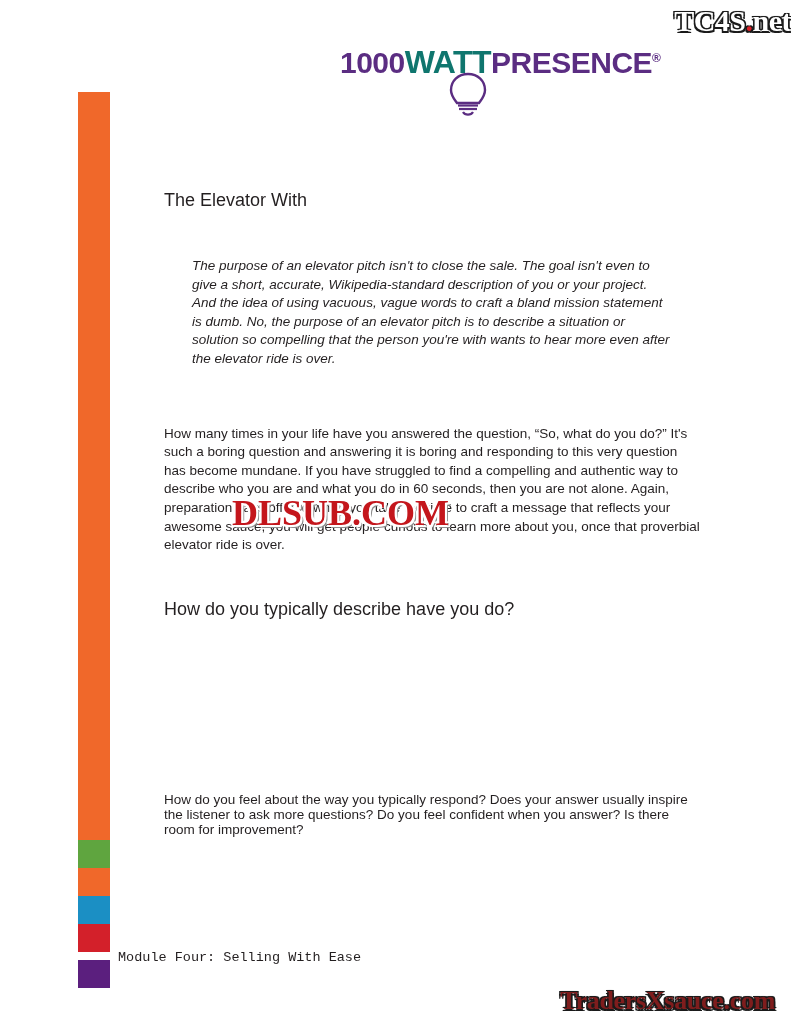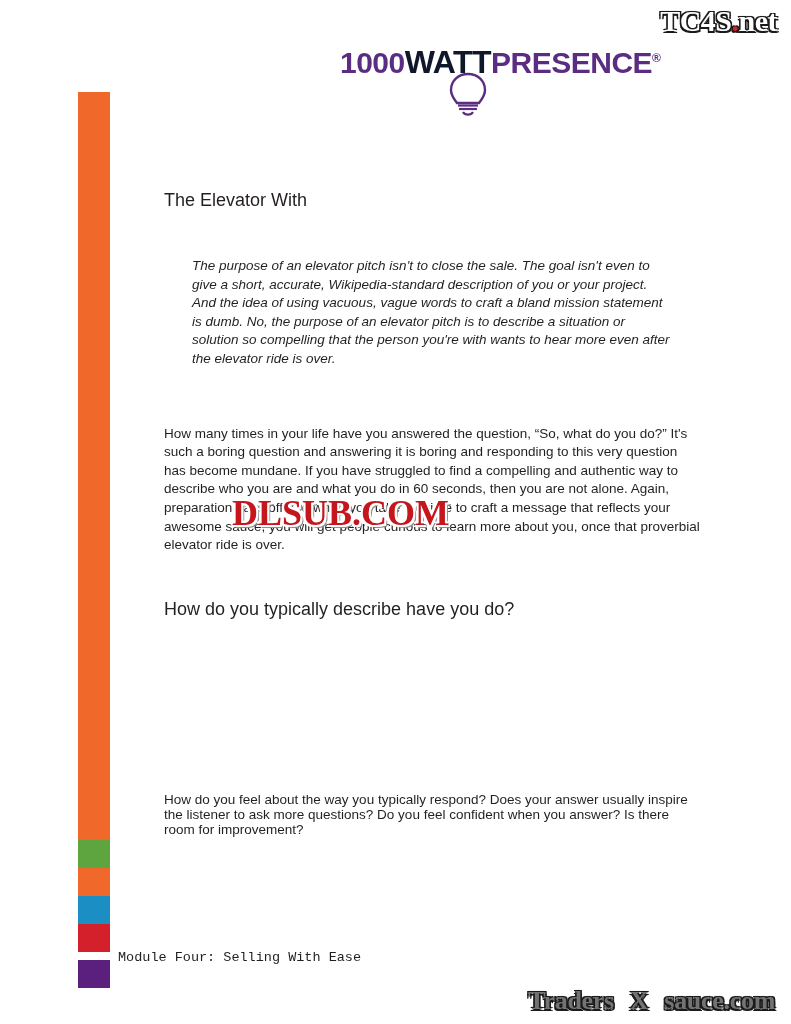--- a/index.html
+++ b/index.html
@@ -13,21 +13,21 @@
     font-family: "Liberation Sans", sans-serif;
     color: #231f20;
     position: relative;
     overflow: hidden;
   }
 
   
   .wm-top {
     position: absolute;
     top: 4px;
-    right: 14px;
+    right: 0;
     font-family: "Liberation Serif", serif;
     font-weight: bold;
     font-size: 30px;
     color: #ffffff;
     letter-spacing: -0.5px;
     text-shadow:
       -1.5px -1.5px 0 #1a1a1a,
       1.5px -1.5px 0 #1a1a1a,
       -1.5px  1.5px 0 #1a1a1a,
       1.5px  1.5px 0 #1a1a1a,
@@ -47,21 +47,21 @@
     color: #ffffff;
     letter-spacing: -0.3px;
     text-shadow:
       -1.5px -1.5px 0 #1a1a1a,
       1.5px -1.5px 0 #1a1a1a,
       -1.5px  1.5px 0 #1a1a1a,
       1.5px  1.5px 0 #1a1a1a,
       0 0 2px #1a1a1a;
     z-index: 30;
   }
-  .wm-bottom .red { color: #737373; margin-left: 16px; }
+  .wm-bottom .red { color: #7f1d1d; }
 
   
   .wm-center {
     position: absolute;
     left: 232px;
     top: 492px;
     font-family: "Liberation Serif", serif;
     font-weight: bold;
     font-size: 36px;
     color: #c4161c;
@@ -90,21 +90,21 @@
     top: 0;
     left: 0;
     white-space: nowrap;
     font-family: "Liberation Sans", sans-serif;
     font-weight: bold;
     font-size: 30px;
     letter-spacing: -0.5px;
   }
   .logo-1000 { color: #5b2d82; }
   .logo-watt {
-    color: #0f172a;
+    color: #0f766e;
     font-size: 32px;
   }
   .logo-presence { color: #5b2d82; }
   .logo-reg {
     color: #5b2d82;
     font-size: 12px;
     vertical-align: super;
   }
   .bulb {
     position: absolute;

